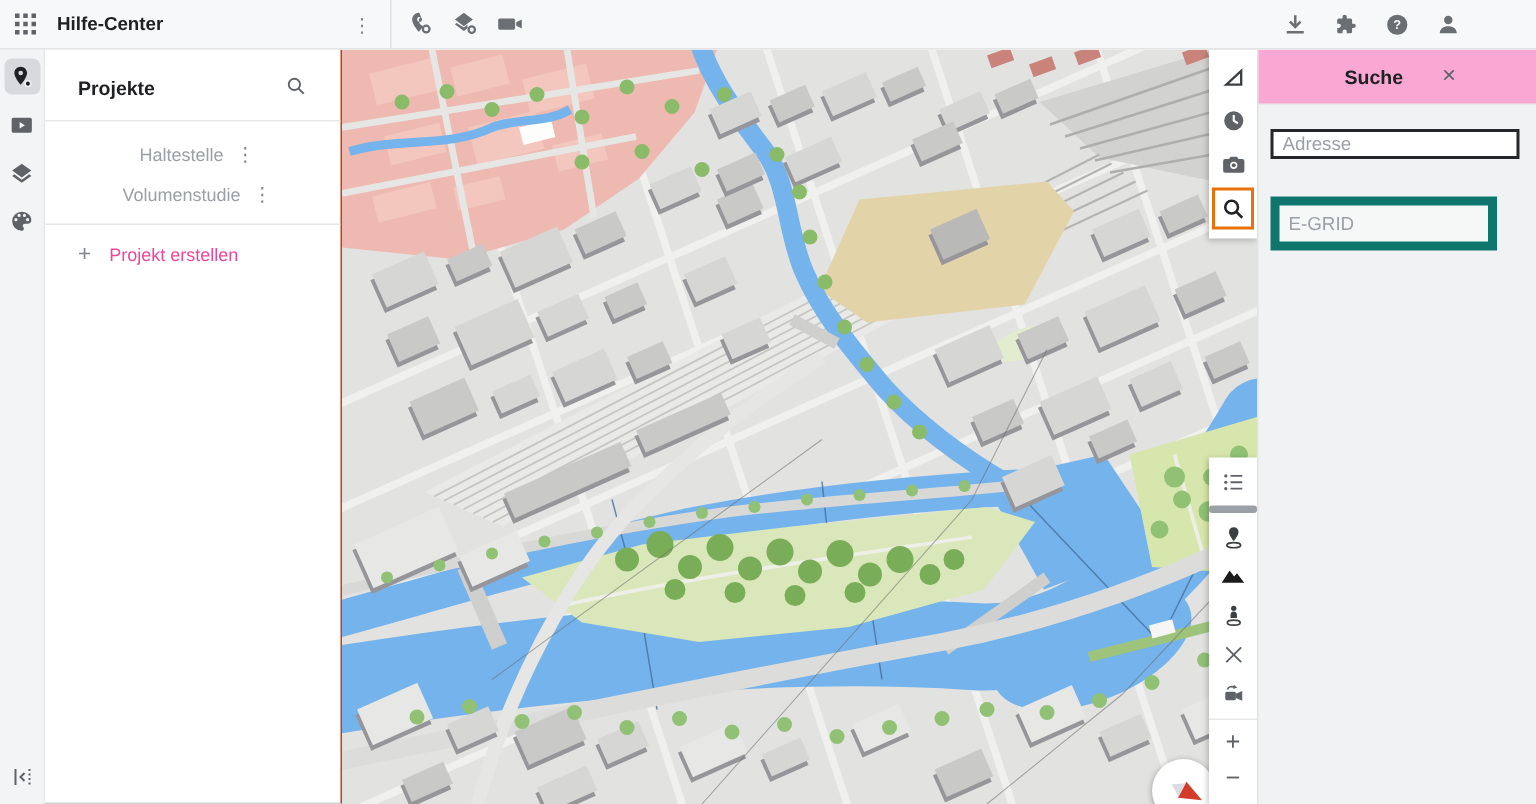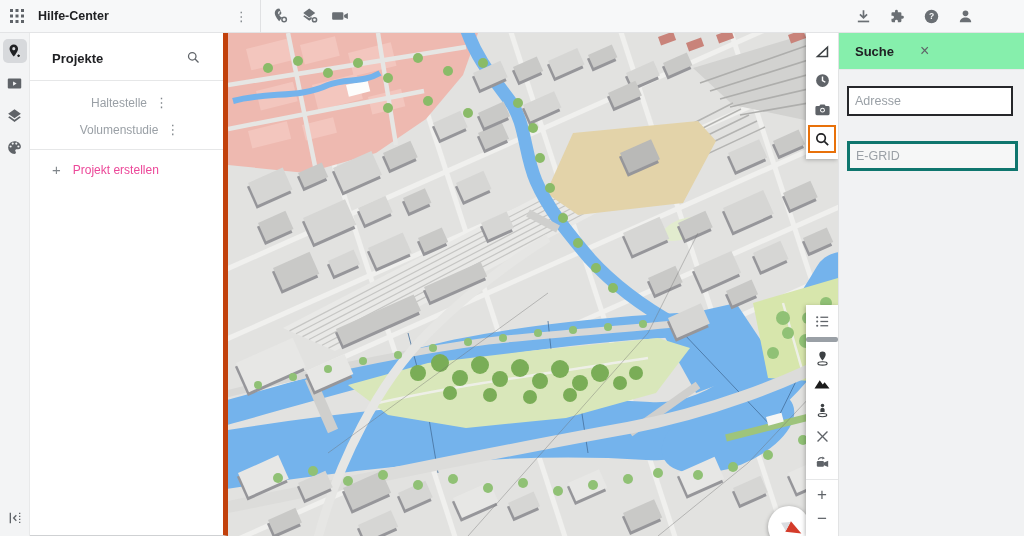--- a/index.html
+++ b/index.html
@@ -25,21 +25,21 @@
   .rail { position:absolute; left:0; top:33px; width:30px; height:503px; background:#f3f4f5;
     border-right:1px solid #e8e9ea; display:flex; flex-direction:column; align-items:center;
     padding-top:6px; gap:8px; z-index:20; }
   .rail-btn { width:24px; height:24px; border:none; background:none; border-radius:5px;
     display:flex; align-items:center; justify-content:center; color:#5f6368; cursor:pointer; }
   .rail-btn.active { background:#d7d9dc; color:#202124; }
   .rail-bottom { margin-top:auto; margin-bottom:6px; }
 
   
   .projects { position:absolute; left:30px; top:33px; width:198px; height:503px; background:#fff;
-    border-right:5px solid #c2410c; z-index:20; border-bottom:1px solid #cfd1d3; }
+    border-right:1px solid #c2410c; z-index:20; border-bottom:1px solid #cfd1d3; }
   .projects-header { display:flex; align-items:center; justify-content:space-between;
     padding:13px 14px 9px 22px; }
   .projects-title { font-size:13px; font-weight:bold; color:#202124; }
   .panel-divider { height:1px; background:#e6e7e8; margin:0; }
   .proj-list { padding:8px 0 6px 0; }
   .proj-item { display:flex; align-items:center; justify-content:center;
     padding:3px 8px 3px 22px; cursor:pointer; }
   .proj-item-label { font-size:12px; color:#9aa0a6; }
   .create-row { display:flex; align-items:center; gap:12px; padding:12px 8px 10px 22px;
     background:none; border:none; cursor:pointer; }
@@ -66,29 +66,29 @@
   .zoom-btn { font-size:17px; color:#5f6368; height:24px; }
   .tool-kebab { font-size:13px; color:#5f6368; height:22px; }
 
   
   .compass { position:absolute; right:28px; bottom:-12px; width:42px; height:42px; border-radius:50%;
     background:#fff; box-shadow:0 1px 4px rgba(0,0,0,.35); z-index:9; border:none; cursor:pointer; }
 
   
   .search-panel { position:absolute; left:838px; top:33px; width:186px; height:503px;
     background:#f1f2f3; border-left:1px solid #e2e3e4; z-index:20; }
-  .search-header { height:37px; background:#86efac; display:flex; align-items:center;
-    justify-content:flex-start; padding:0 12px 0 16px; border-bottom:1px solid #e8e9ea;gap:26px; }
+  .search-header { height:37px; background:#f9a8d4; display:flex; align-items:center;
+    justify-content:center; padding:0 12px 0 16px; border-bottom:1px solid #e8e9ea;gap:26px; }
   .search-title { font-size:13px; font-weight:bold; color:#202124; }
   .close-btn { background:none; border:none; color:#5f6368; font-size:16px; line-height:1; cursor:pointer; }
   .search-body { padding:16px 12px 0 8px; display:flex; flex-direction:column; }
-  .addr-input { width:166px; height:30px; border:2px solid #26272a; background:#fff;
+  .addr-input { width:166px; height:20px; border:2px solid #26272a; background:#fff;
     font-size:12.5px; color:#202124; padding:0 6px; outline:none; font-family:inherit; }
   .addr-input::placeholder { color:#9aa0a6; }
-  .egrid-input { width:171px; height:21px; border:3px solid #0f766e; background:#f6f7f7;
+  .egrid-input { width:151px; height:21px; border:6px solid #0f766e; background:#f6f7f7;
     font-size:12.5px; color:#202124; padding:12px 6px; margin-top:25px; outline:none; font-family:inherit; }
   .egrid-input::placeholder { color:#9aa0a6; }
 
   
   .bld .s { fill:#96969a; transform:translate(-2.5px,3px); }
   .bld .r { fill:#d6d6d4; }
   .bld .r2 { fill:#c9c9c7; }
   .bld .r3 { fill:#e7e7e5; }
   .bld .rd { fill:#b9b9b7; }
 </style>

